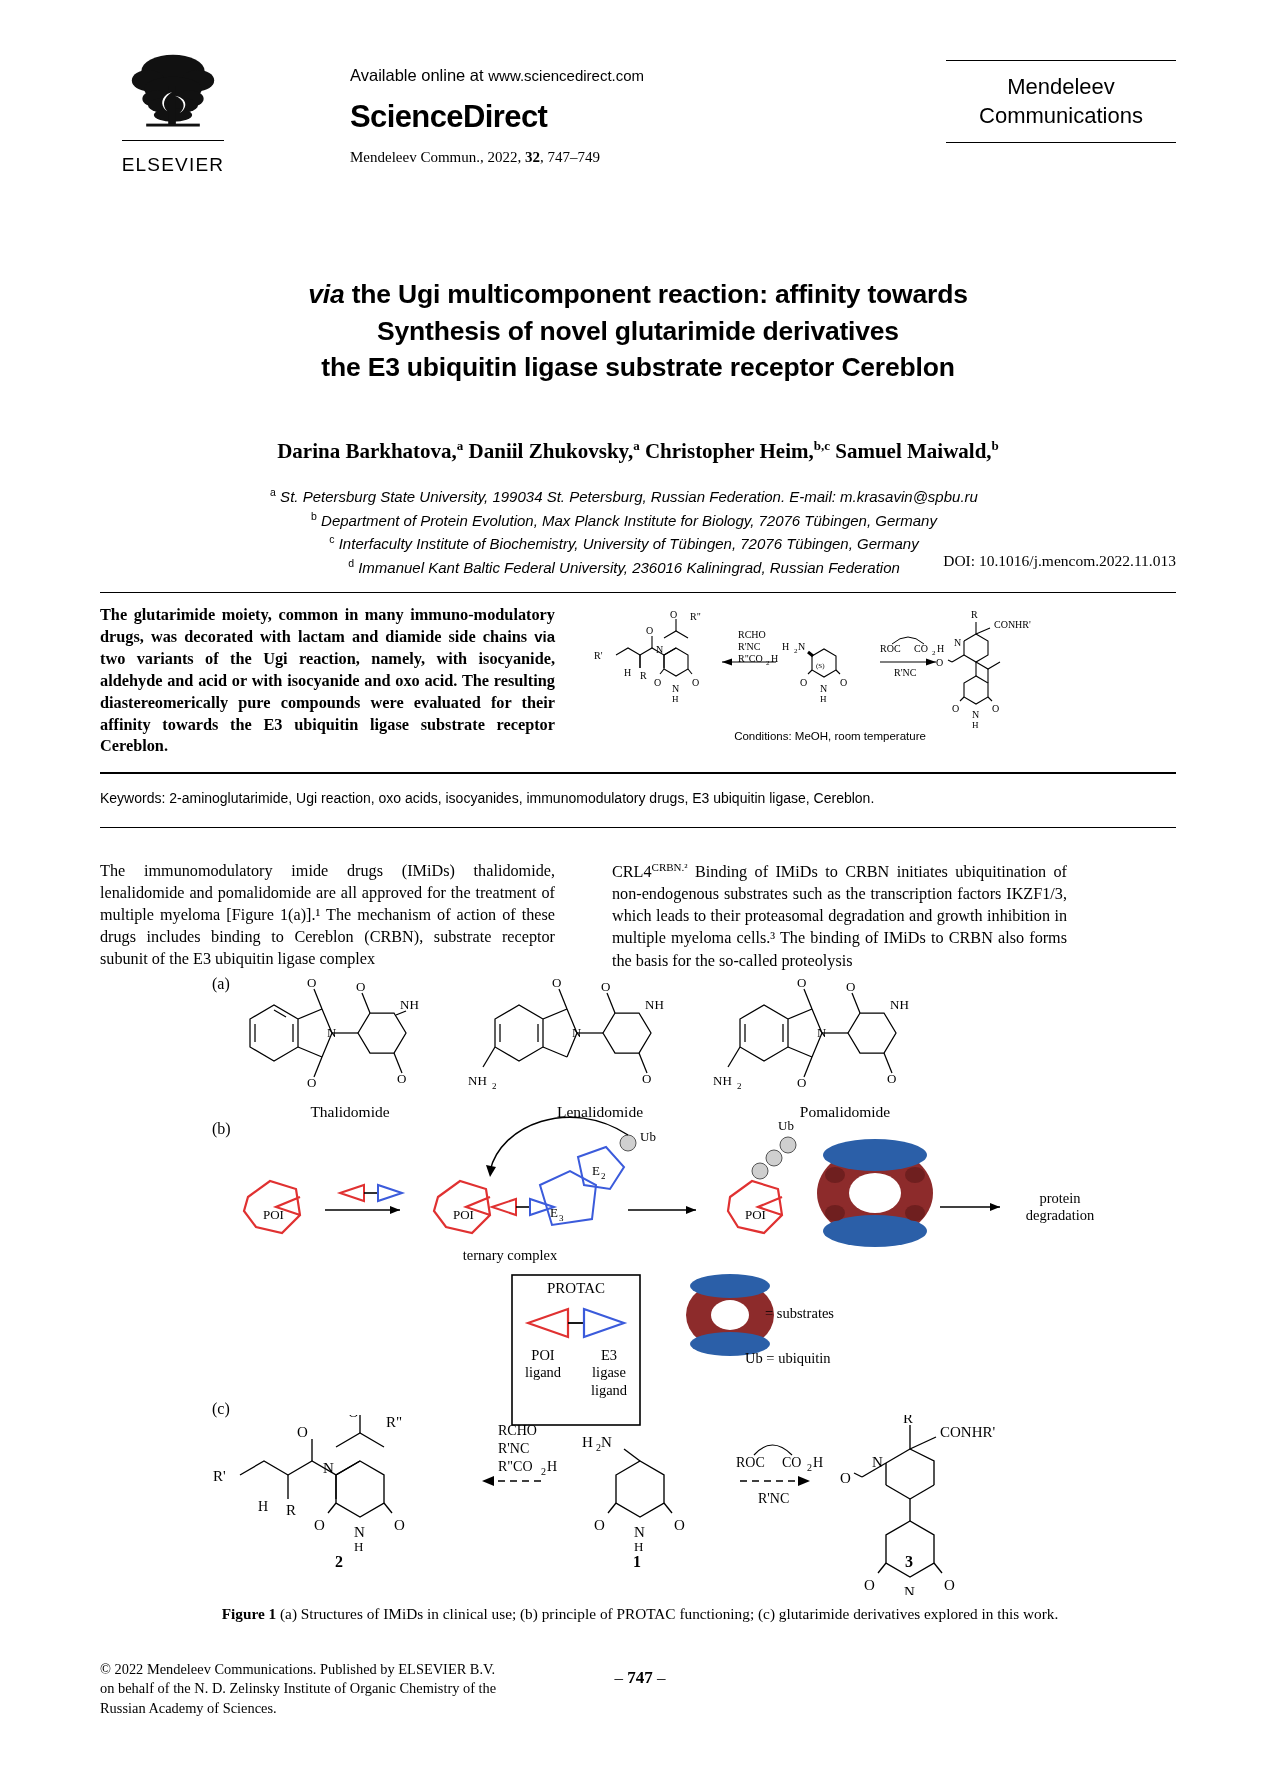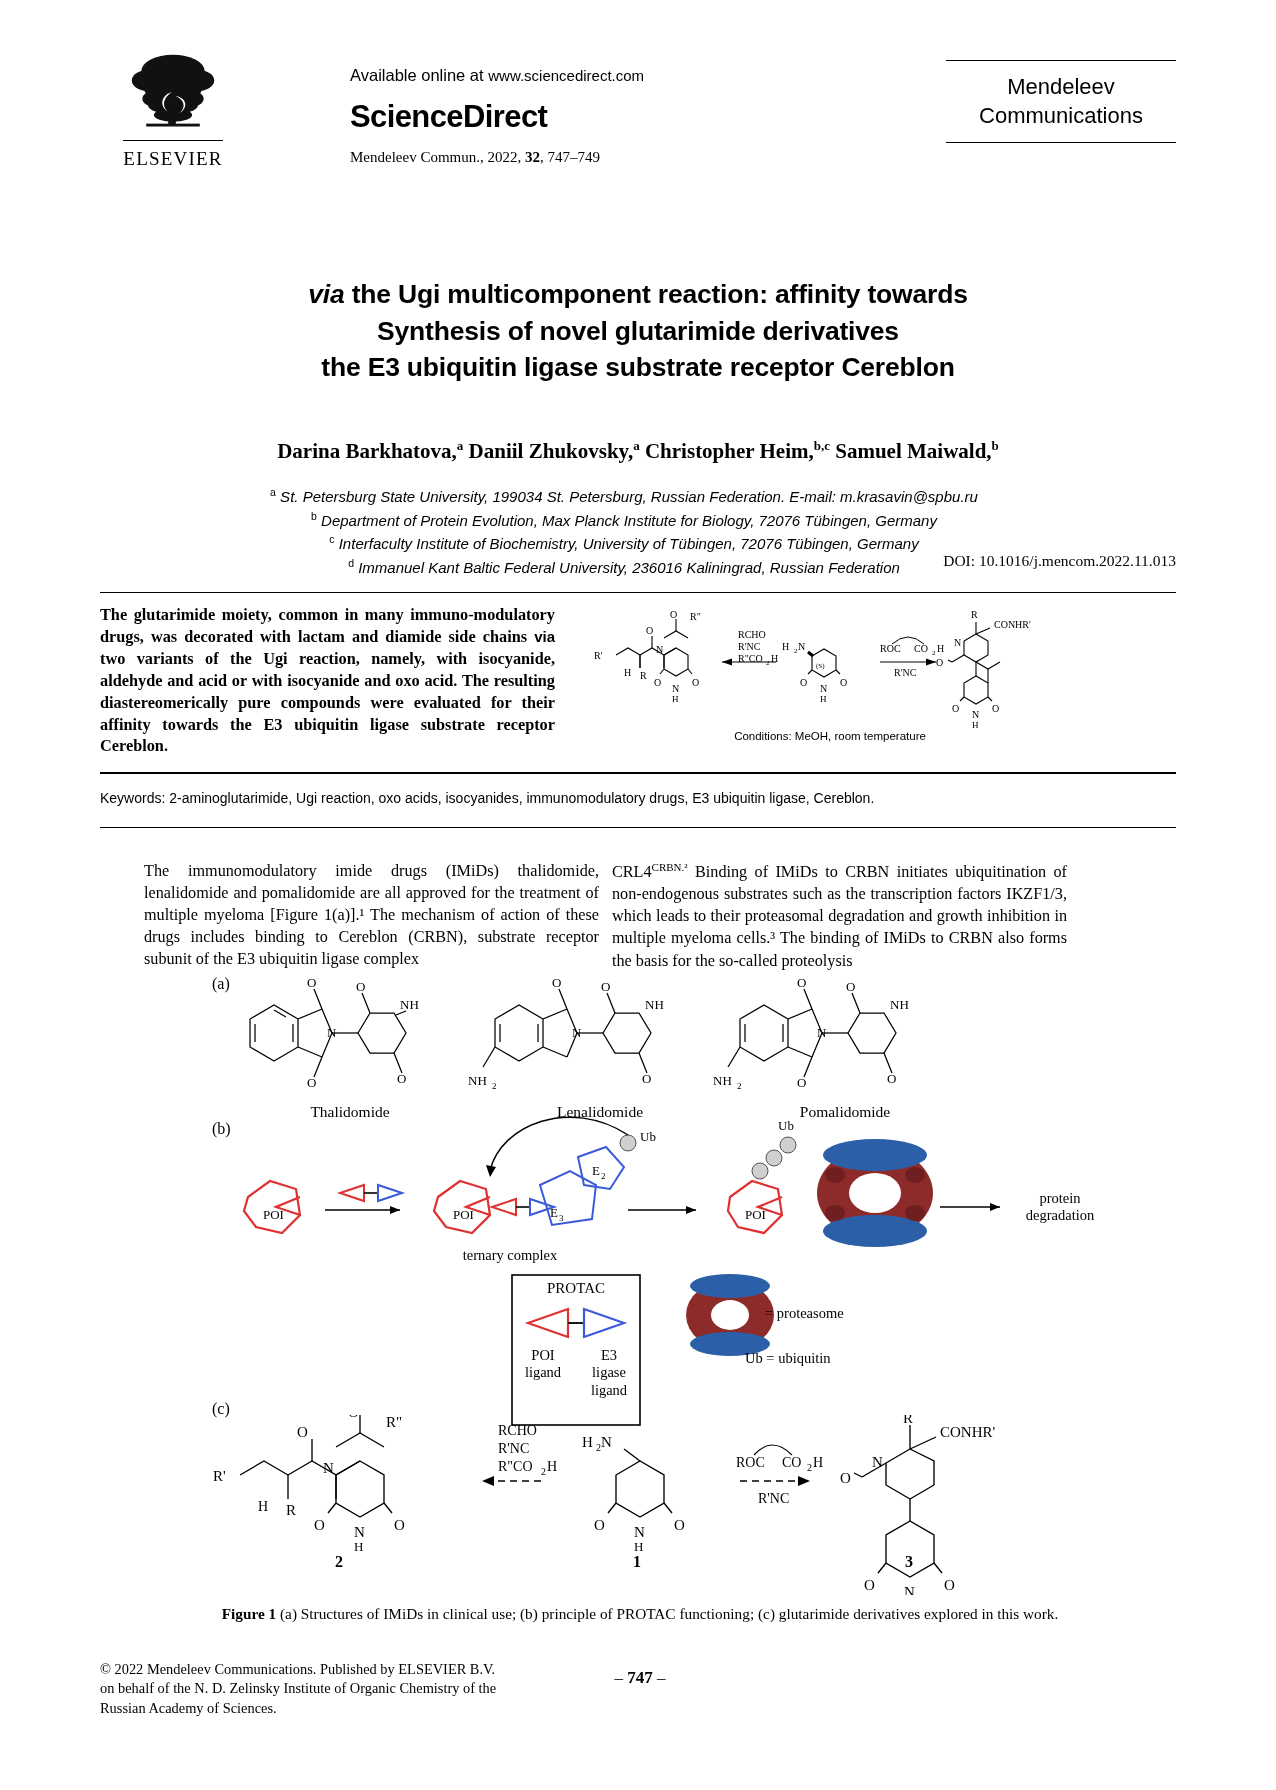--- a/index.html
+++ b/index.html
@@ -11,23 +11,23 @@
     position:relative;
     overflow:hidden;
   }
   .page { position:absolute; left:0; top:0; width:1276px; height:1790px; }
 
   
   .header { position:absolute; left:100px; top:48px; width:1076px; height:130px; }
   .elsevier-logo { position:absolute; left:8px; top:0px; width:130px; text-align:center; }
   .elsevier-tree { width:96px; height:90px; display:block; margin:0 auto; }
   .elsevier-word {
-    font-family:Liberation Serif, serif;
+    font-family:Liberation Sans, sans-serif;
     font-size:19px; letter-spacing:1.2px; margin-top:2px;
-    border-top:1.4px solid #000; padding-top:7px; display:inline-block;
+    border-top:1.4px solid #000; padding-top:13px; display:inline-block;
   }
   .sd-block { position:absolute; left:250px; top:18px; width:600px; text-align:left; }
   .avail-online { font-family:"Liberation Sans", sans-serif; font-size:16.5px; }
   .avail-online .url { font-size:15px; }
   .sciencedirect {
     font-family:"Liberation Sans", sans-serif;
     font-weight:bold; font-size:31px; letter-spacing:-0.6px; margin-top:14px;
   }
   .journal-ref { font-family:"Liberation Serif", serif; font-size:15px; margin-top:14px; }
   .journal-ref b { font-weight:bold; }
@@ -94,21 +94,21 @@
   
   .keywords {
     position:absolute; left:100px; top:790px; width:1076px;
     font-family:"Liberation Sans", sans-serif; font-size:14px;
   }
   .keywords .kw-label { }
 
   
   .col { position:absolute; font-family:"Liberation Serif", serif;
          font-size:16.2px; line-height:1.36; text-align:justify; }
-  .col-left  { left:100px;  top:860px; width:455px;margin-left:44px; }
+  .col-left  { left:100px;  top:860px; width:455px; }
   .col-right { left:612px;  top:860px; width:455px; }
   .col sup { font-size:0.68em; vertical-align:super; }
 
   
   .figure { position:absolute; left:100px; top:975px; width:1076px; height:640px; }
   .panel-label {
     position:absolute; font-family:"Liberation Serif", serif; font-size:16px;
   }
   .struct-cap {
     position:absolute; font-family:"Liberation Serif", serif; font-size:15.5px;
@@ -477,21 +477,21 @@
     <div class="fig-text" style="left:412px; top:304px; width:128px; font-size:15px;">PROTAC</div>
     <div class="fig-text" style="left:412px; top:372px; width:62px;">
       <div>POI</div>
       <div>ligand</div>
     </div>
     <div class="fig-text" style="left:478px; top:372px; width:62px;">
       <div>E3</div>
       <div>ligase</div>
       <div>ligand</div>
     </div>
-    <div class="fig-text" style="left:665px; top:330px; width:180px; text-align:left;">= proteasome</div>
+    <div class="fig-text" style="left:665px; top:330px; width:180px; text-align:left;">= substrates</div>
     <div class="fig-text" style="left:645px; top:375px; width:200px; text-align:left;">Ub = ubiquitin</div>
 
     <svg width="1076" height="180" viewBox="0 0 1076 180" style="position:absolute;left:0;top:440px;">
       <g stroke="#000" fill="none" stroke-width="1.35">
 
         <path d="M140 60 L164 46 L188 60"></path>
         <path d="M188 60 L188 84"></path>
         <path d="M188 60 L212 46 L236 60 L236 84"></path>
         <path d="M212 46 L212 24"></path>
         <path d="M236 32 L260 18 L284 32"></path>

